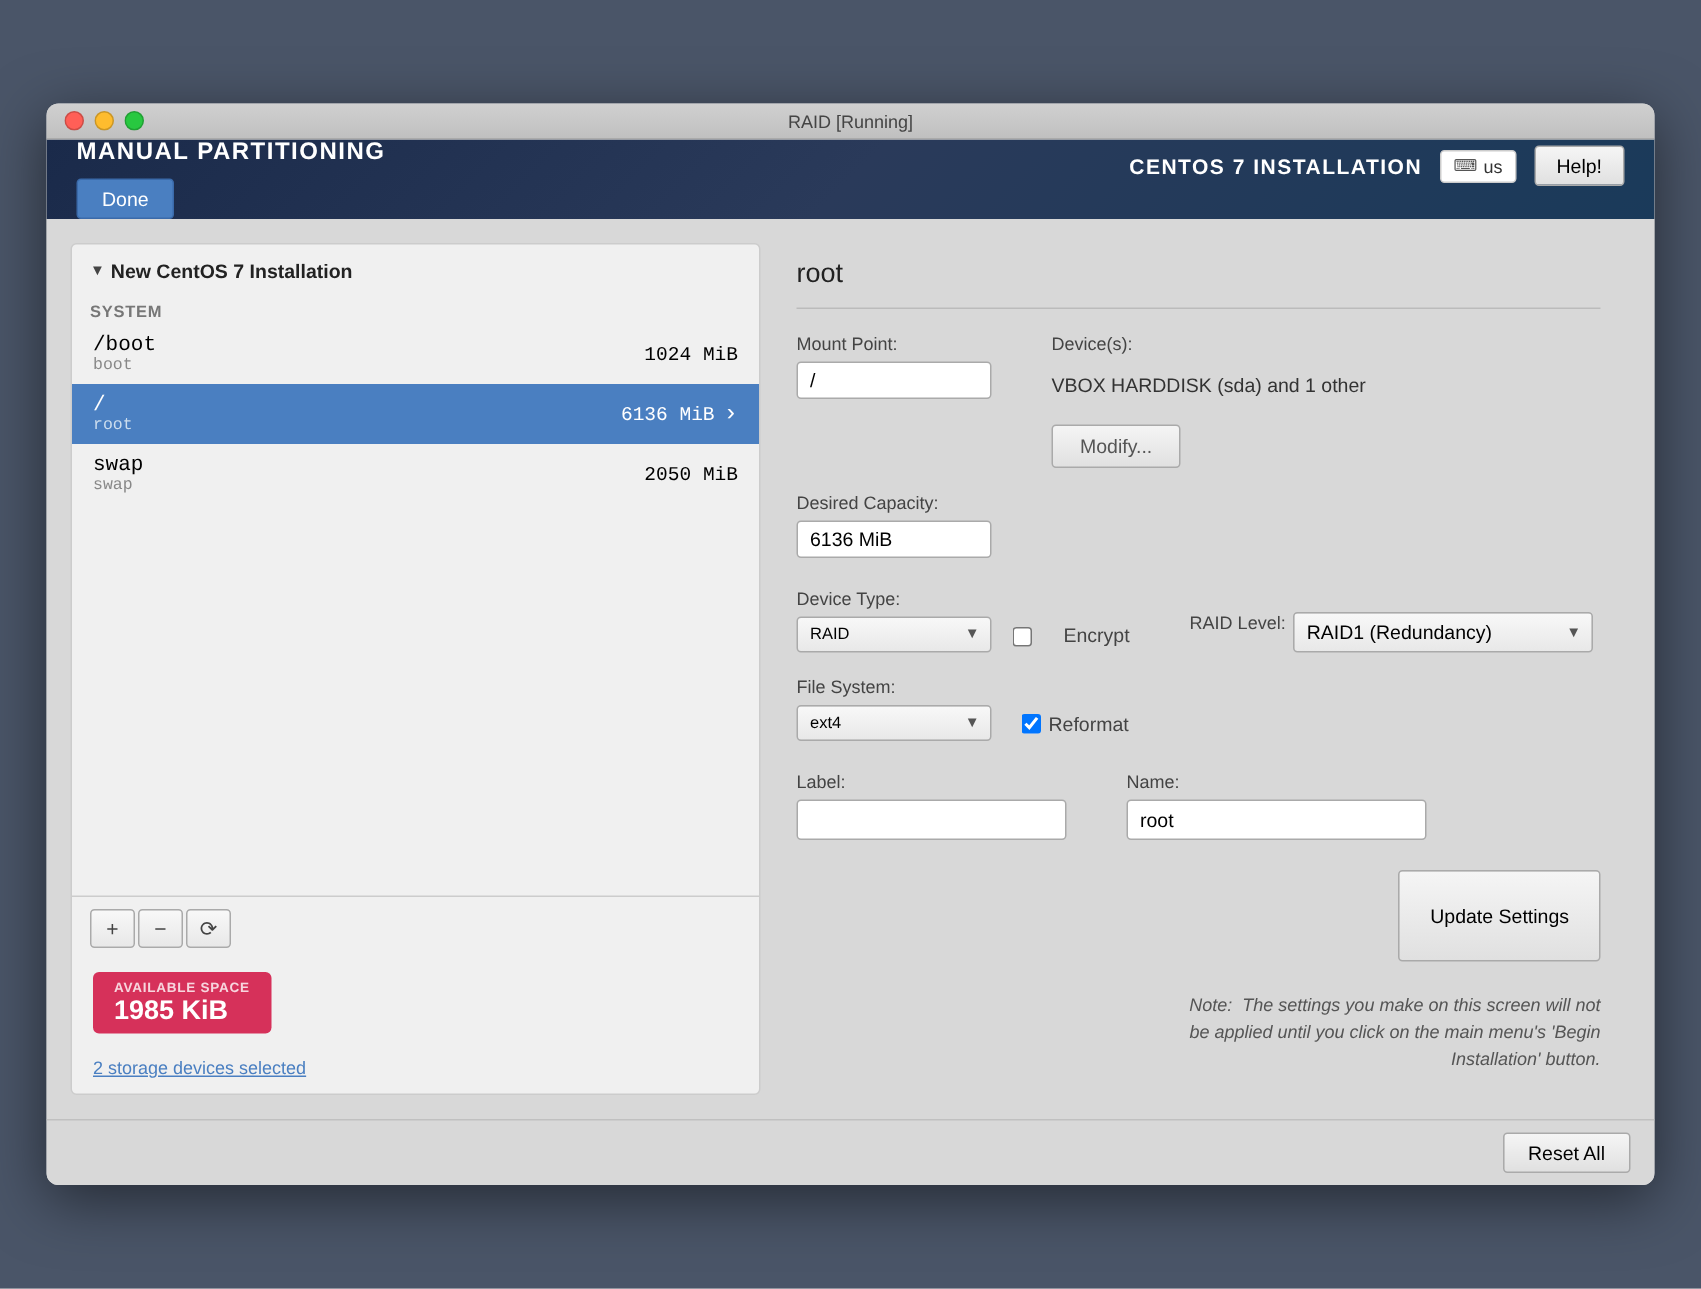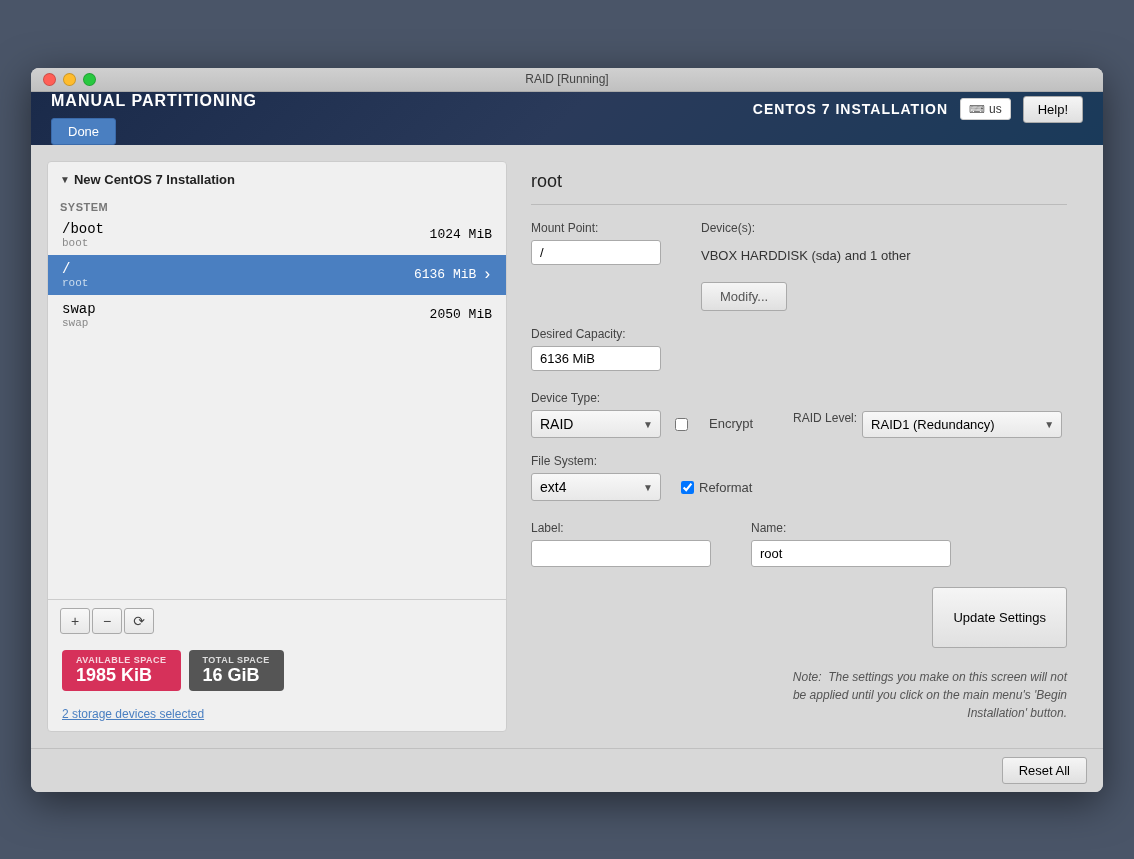--- a/index.html
+++ b/index.html
@@ -276,21 +276,21 @@
       position: relative;
       display: inline-block;
     }
     .form-select {
       appearance: none;
       -webkit-appearance: none;
       border: 1px solid #aaa;
       background: linear-gradient(to bottom, #f8f8f8, #e8e8e8);
       border-radius: 3px;
       padding: 5px 28px 5px 8px;
-      font-size: 14px;
+      font-size: 11px;
       cursor: pointer;
       width: 130px;
     }
     .select-arrow {
       position: absolute;
       right: 8px;
       top: 50%;
       transform: translateY(-50%);
       pointer-events: none;
       font-size: 10px;
@@ -465,24 +465,20 @@
       <div class="left-panel-toolbar">
         <button class="toolbar-btn">+</button>
         <button class="toolbar-btn">−</button>
         <button class="toolbar-btn">⟳</button>
       </div>
 
       <div class="storage-info">
         <div class="storage-box available">
           <span class="storage-box-label">AVAILABLE SPACE</span>
           <span class="storage-box-value">1985 KiB</span>
-        </div>
-        <div class="storage-box total">
-          <span class="storage-box-label">TOTAL SPACE</span>
-          <span class="storage-box-value">16 GiB</span>
         </div>
       </div>
 
       <div class="storage-link">2 storage devices selected</div>
     </div>
 
     <div class="right-panel">
       <div class="right-title">root</div>
       <hr class="right-divider">
 

